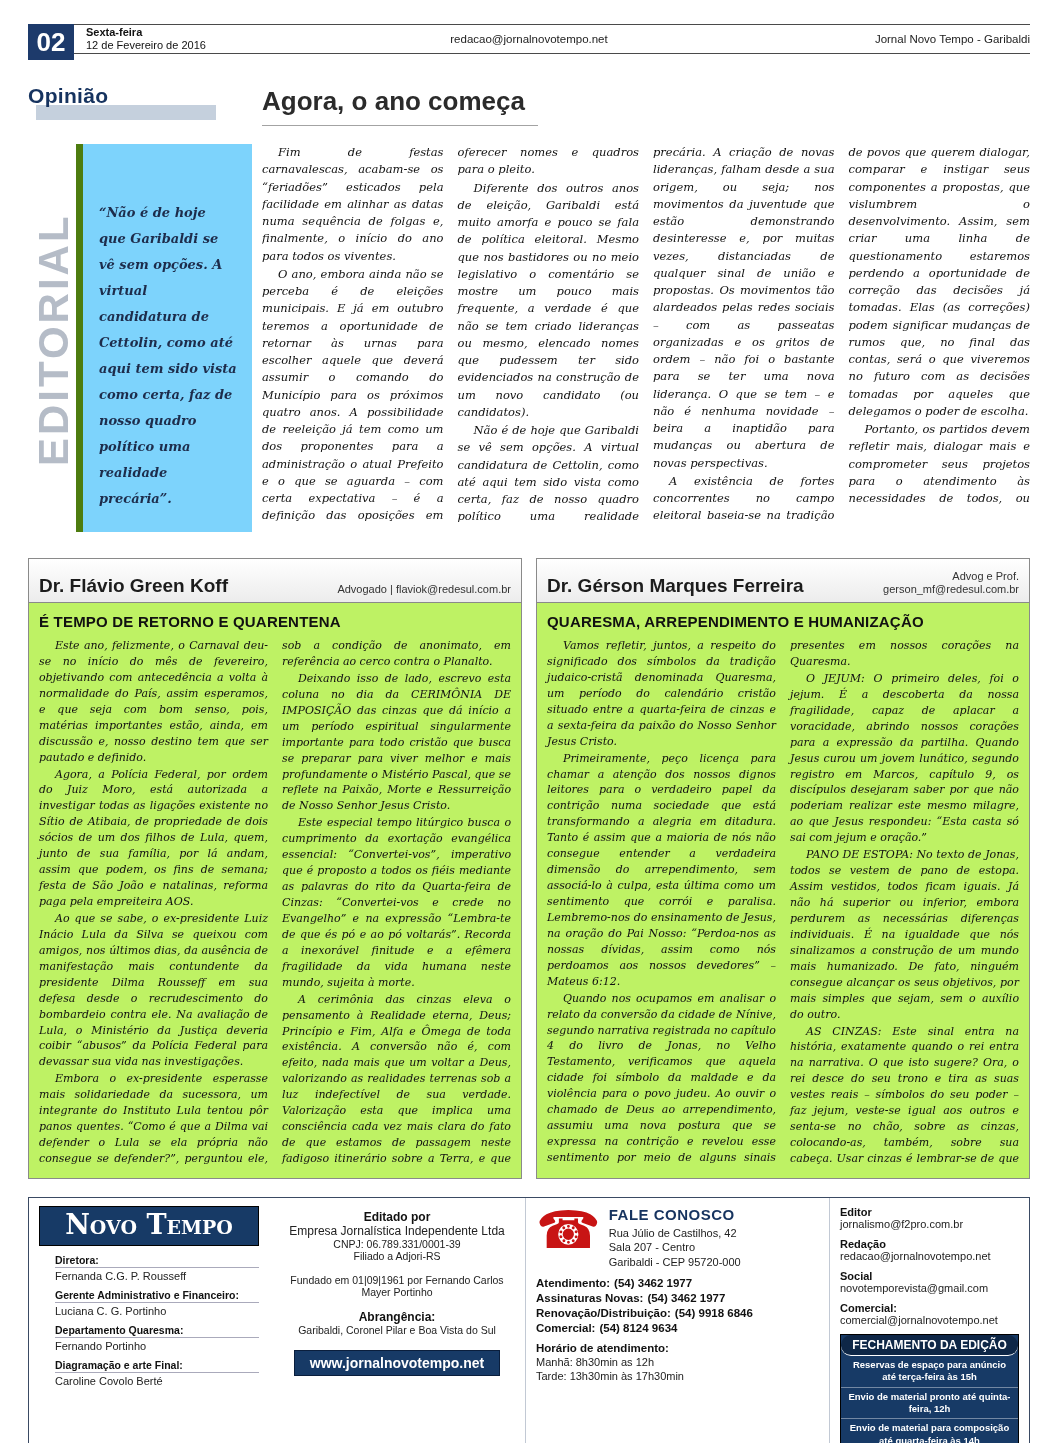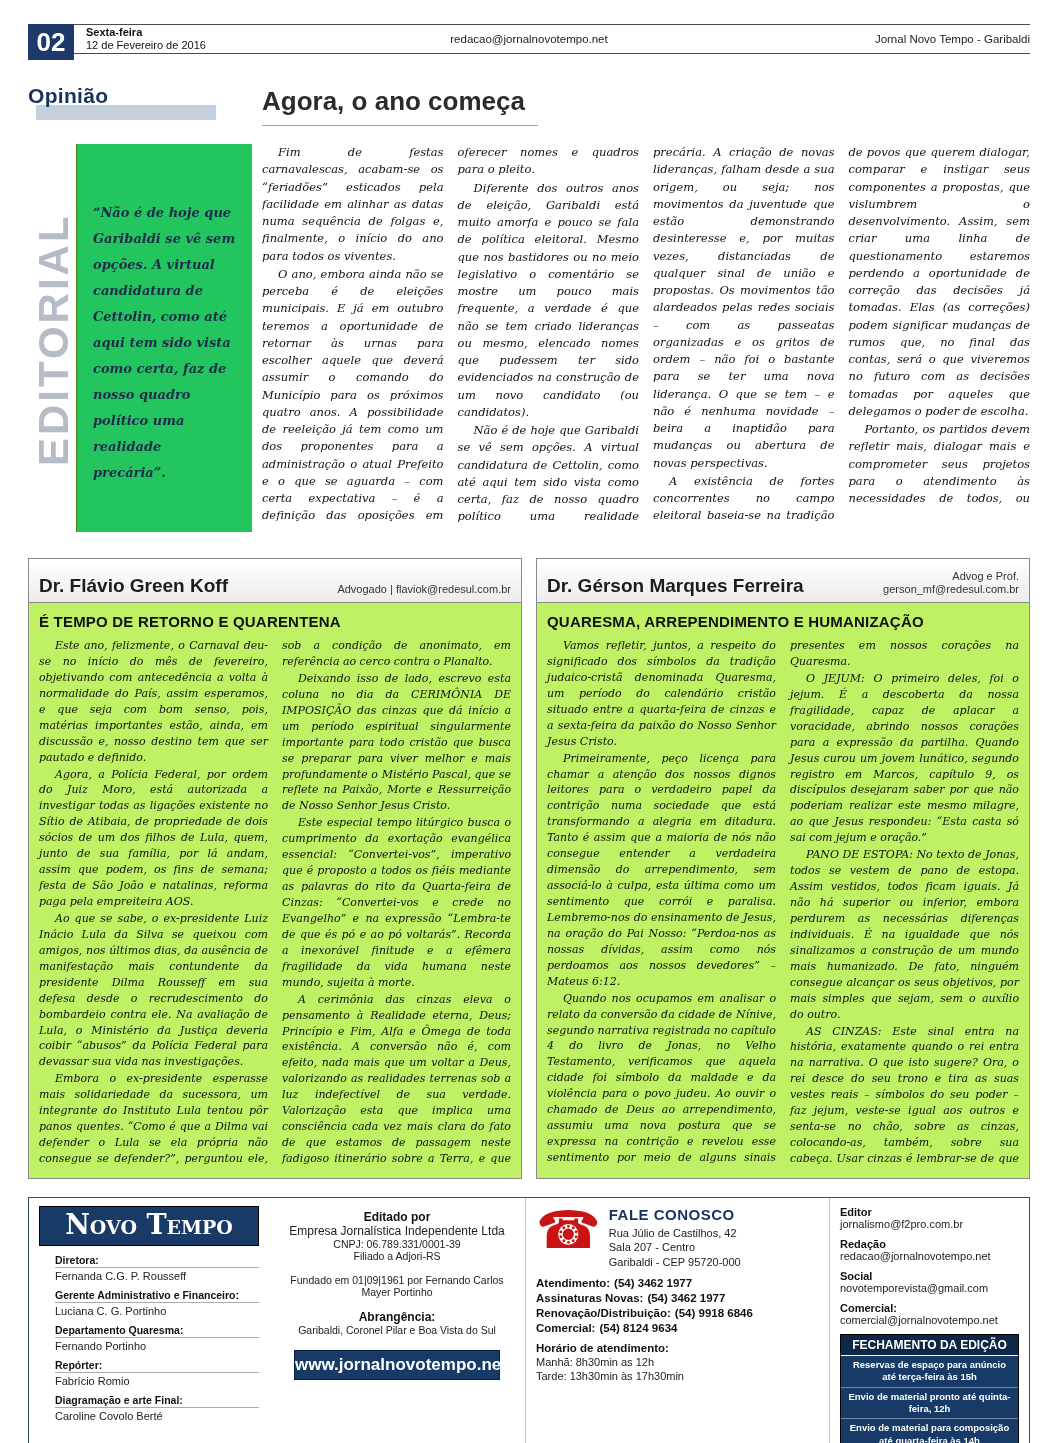--- a/index.html
+++ b/index.html
@@ -45,22 +45,22 @@
   
   .editorial-wrap { display:flex; margin-top:18px; }
   .left-rail { position:relative; width:234px; flex:none; }
   .kicker {
     position:absolute; left:2px; top:2px; height:388px;
     writing-mode:vertical-rl; transform:rotate(180deg);
     font-size:42px; font-weight:bold; letter-spacing:3px;
     color:#b5bcc7; text-align:center;
   }
   .quote-box {
-    margin-left:48px; width:176px; height:388px; background:#22c55e;
-    border-left:1px solid #4d7c0f; padding:56px 15px 16px 16px; overflow:hidden;
+    margin-left:48px; width:176px; height:388px; background:#7dd3fc;
+    border-left:7px solid #4d7c0f; padding:56px 15px 16px 16px; overflow:hidden;
   }
   .quote-box p {
     font-family:"DejaVu Serif", serif; font-style:italic; font-weight:bold;
     font-size:13px; line-height:26px; color:#1d2c4b;
   }
   .ed-body {
     flex:1; height:392px; overflow:hidden;
     column-count:4; column-gap:14px;
     font-family:"DejaVu Serif", serif; font-style:italic;
     font-size:11.5px; line-height:1.5; text-align:justify; color:#101010;
@@ -103,21 +103,21 @@
   }
   .staff .item-value { display:block; font-size:11px; color:#222; }
 
   .f-col2 { width:256px; flex:none; text-align:center; padding-top:12px; }
   .f-col2 .b { font-weight:bold; font-size:12px; color:#111; }
   .f-col2 .n { font-size:12px; color:#222; }
   .f-col2 .s { font-size:10.5px; color:#222; }
   .f-col2 .gap { height:12px; }
   .website-bar {
     background:#173a66; border:1px solid #0a1e3c; color:#fff; font-weight:bold;
-    font-size:17px; text-align:center; padding:4px 0; width:206px; margin:14px auto 0 auto;
+    font-size:14px; text-align:center; padding:4px 0; width:206px; margin:14px auto 0 auto;
   }
 
   .f-col3 { width:304px; flex:none; border-left:1px solid #c2c9d4; }
   .contact-top { display:flex; gap:8px; }
   .phone-icon { font-size:52px; line-height:.95; color:#c81414; flex:none; font-family:"DejaVu Sans", sans-serif; }
   .contact-title { font-weight:bold; font-size:15px; color:#16335f; letter-spacing:.5px; margin-bottom:3px; }
   .contact-addr { font-size:11px; color:#222; line-height:1.3; }
   .phones { margin-top:8px; }
   .phones p { font-size:11.5px; margin-bottom:3px; color:#111; }
   .phones .item-label { font-weight:bold; margin-right:4px; }
@@ -125,21 +125,21 @@
   .hours-label { font-weight:bold; font-size:11.5px; margin-top:8px; color:#111; }
   .hours p { font-size:11px; color:#222; margin-top:2px; }
 
   .f-col4 { flex:1; border-left:1px solid #c2c9d4; }
   .emails p { margin-bottom:8px; }
   .emails .item-label { display:block; font-weight:bold; font-size:11px; color:#111; }
   .emails .item-value { display:block; font-size:11px; color:#222; }
   .deadline { background:#173a66; border:1px solid #000; margin-top:6px; }
   .deadline-title {
     background:#0e2747; color:#fff; text-align:center; font-weight:bold;
-    font-size:12px; padding:3px 2px; border-bottom:1px solid #ffffff;
+    font-size:12px; padding:3px 2px; border-bottom:1px solid #ffffff;border-radius:10px;
   }
   .deadline-lines p {
     color:#fff; font-size:9.5px; font-weight:bold; text-align:center;
     padding:3px 6px; border-bottom:1px solid rgba(255,255,255,.4); line-height:1.3;
   }
   .deadline-lines p:last-child { border-bottom:none; }
 </style>
 </head>
 <body>
 
@@ -232,24 +232,20 @@
             <span class="item-label">Diretora:</span>
             <span class="item-value">Fernanda C.G. P. Rousseff</span>
           </p>
           <p>
             <span class="item-label">Gerente Administrativo e Financeiro:</span>
             <span class="item-value">Luciana C. G. Portinho</span>
           </p>
           <p>
             <span class="item-label">Departamento Quaresma:</span>
             <span class="item-value">Fernando Portinho</span>
-          </p>
-          <p>
-            <span class="item-label">Repórter:</span>
-            <span class="item-value">Fabrício Romio</span>
           </p>
           <p>
             <span class="item-label">Diagramação e arte Final:</span>
             <span class="item-value">Caroline Covolo Berté</span>
           </p>
         </div>
     </div>
 
     <div class="f-col f-col2">
       <div class="b">Editado por</div>

